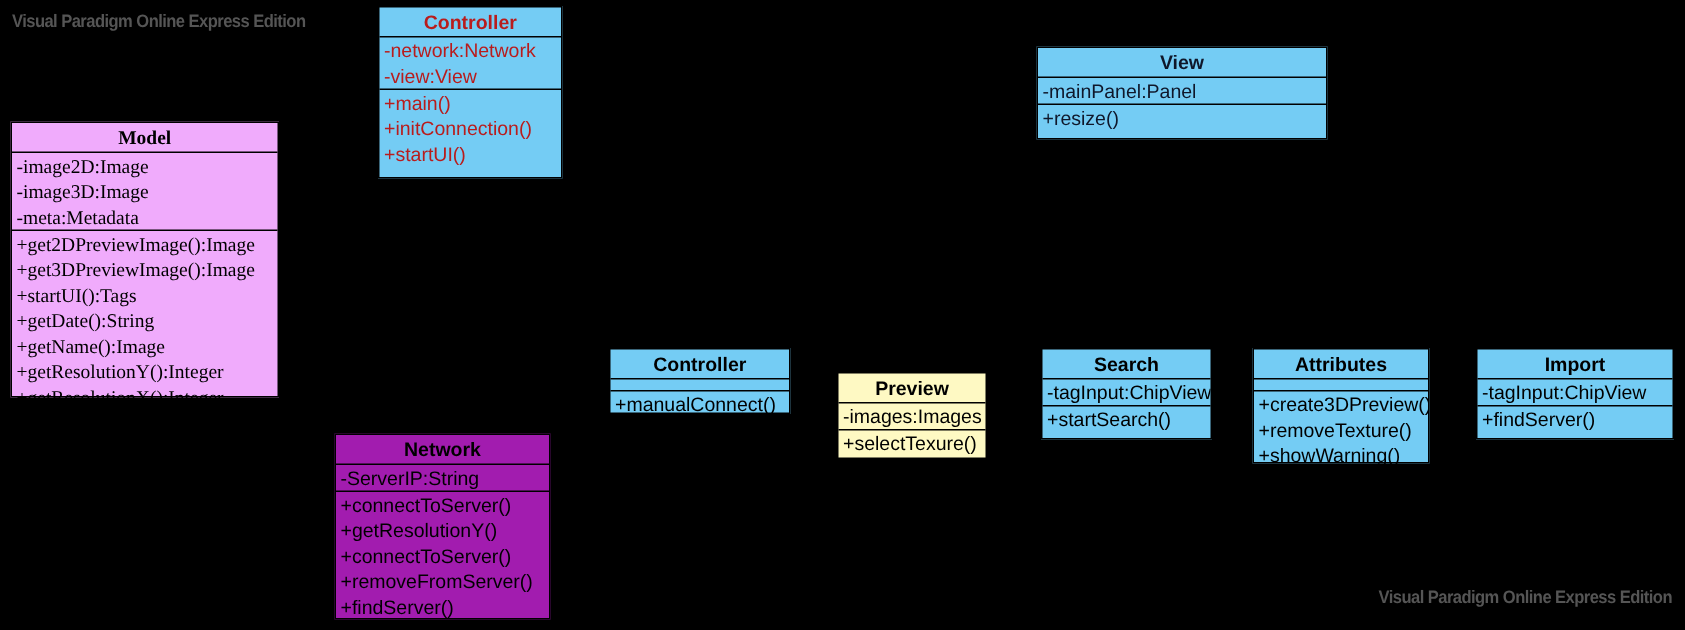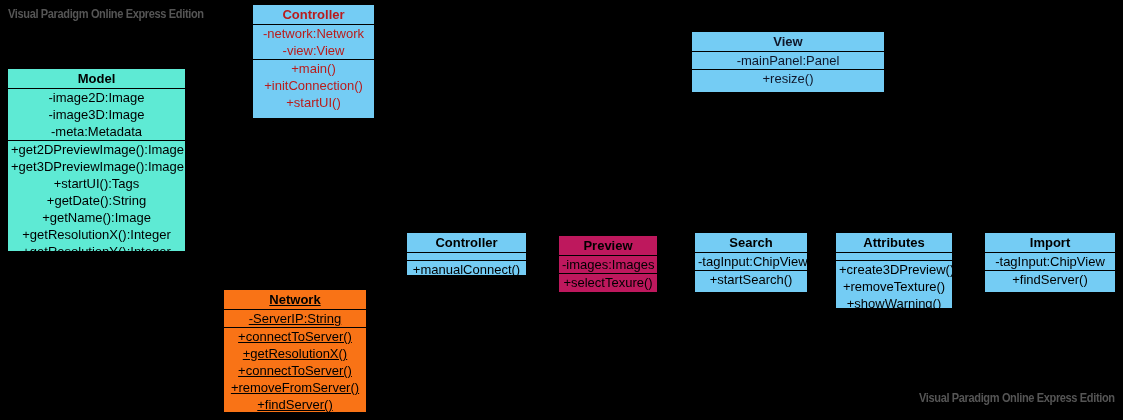--- a/index.html
+++ b/index.html
@@ -53,48 +53,47 @@
     border-bottom: 1px solid #000000;
   }
   .uml-section.last { border-bottom: none; }
   .uml-section.empty-sec { height: 8px; }
   .uml-member {
     font-size: 13px;
     line-height: 17px;
     padding: 0 3px;
     white-space: nowrap;
     overflow: hidden;
-    text-align: center;
   }
 </style>
 </head>
 <body>
 
 <div id="canvas">
 
   <div class="watermark tl" style="left:8px; top:7px;">Visual Paradigm Online Express Edition</div>
 
   <div class="watermark br" style="right:8px; top:391px;">Visual Paradigm Online Express Edition</div>
 
   <div id="classes-layer">
-      <div class="uml-class" style="left: 7px; top: 68px; width: 179px; height: 184px; background: #5eead4; border-color: rgb(0, 0, 0); color: rgb(0, 0, 0);">
+      <div class="uml-class" style="left: 7px; top: 81px; width: 179px; height: 184px; background: #f0abfc; border-color: rgb(0, 0, 0); color: rgb(0, 0, 0); font-family: Liberation Serif, serif;">
         <div class="uml-name">Model</div>
         <div class="uml-section">
           <div class="uml-member">-image2D:Image</div>
           <div class="uml-member">-image3D:Image</div>
           <div class="uml-member">-meta:Metadata</div>
         </div>
         <div class="uml-section last">
           <div class="uml-member">+get2DPreviewImage():Image</div>
           <div class="uml-member">+get3DPreviewImage():Image</div>
           <div class="uml-member">+startUI():Tags</div>
           <div class="uml-member">+getDate():String</div>
           <div class="uml-member">+getName():Image</div>
+          <div class="uml-member">+getResolutionY():Integer</div>
           <div class="uml-member">+getResolutionX():Integer</div>
-          <div class="uml-member">+getResolutionY():Integer</div>
         </div>
       </div>
       <div class="uml-class" style="left: 252px; top: 4px; width: 123px; height: 115px; background: rgb(116, 204, 244); border-color: rgb(0, 0, 0); color: #b91c1c;">
         <div class="uml-name">Controller</div>
         <div class="uml-section">
           <div class="uml-member">-network:Network</div>
           <div class="uml-member">-view:View</div>
         </div>
         <div class="uml-section last">
           <div class="uml-member">+main()</div>
@@ -111,21 +110,21 @@
           <div class="uml-member">+resize()</div>
         </div>
       </div>
       <div class="uml-class" style="left: 406px; top: 232px; width: 121px; height: 44px; background: rgb(116, 204, 244); border-color: rgb(0, 0, 0); color: rgb(0, 0, 0);">
         <div class="uml-name">Controller</div>
         <div class="uml-section empty-sec"></div>
         <div class="uml-section last">
           <div class="uml-member">+manualConnect()</div>
         </div>
       </div>
-      <div class="uml-class" style="left: 558px; top: 235px; width: 100px; height: 58px; background: #be185d; border-color: rgb(0, 0, 0); color: rgb(0, 0, 0);">
+      <div class="uml-class" style="left: 558px; top: 248px; width: 100px; height: 58px; background: #fef9c3; border-color: rgb(0, 0, 0); color: rgb(0, 0, 0);">
         <div class="uml-name">Preview</div>
         <div class="uml-section">
           <div class="uml-member">-images:Images</div>
         </div>
         <div class="uml-section last">
           <div class="uml-member">+selectTexure()</div>
         </div>
       </div>
       <div class="uml-class" style="left: 694px; top: 232px; width: 114px; height: 61px; background: rgb(116, 204, 244); border-color: rgb(0, 0, 0); color: rgb(0, 0, 0);">
         <div class="uml-name">Search</div>
@@ -147,28 +146,28 @@
       </div>
       <div class="uml-class" style="left: 984px; top: 232px; width: 132px; height: 61px; background: rgb(116, 204, 244); border-color: rgb(0, 0, 0); color: rgb(0, 0, 0);">
         <div class="uml-name">Import</div>
         <div class="uml-section">
           <div class="uml-member">-tagInput:ChipView</div>
         </div>
         <div class="uml-section last">
           <div class="uml-member">+findServer()</div>
         </div>
       </div>
-      <div class="uml-class" style="left: 223px; top: 289px; width: 144px; height: 124px; background: #f97316; border-color: rgb(0, 0, 0); color: rgb(0, 0, 0); text-decoration: underline;">
+      <div class="uml-class" style="left: 223px; top: 289px; width: 144px; height: 124px; background: #a21caf; border-color: rgb(0, 0, 0); color: rgb(0, 0, 0);">
         <div class="uml-name">Network</div>
         <div class="uml-section">
           <div class="uml-member">-ServerIP:String</div>
         </div>
         <div class="uml-section last">
           <div class="uml-member">+connectToServer()</div>
-          <div class="uml-member">+getResolutionX()</div>
+          <div class="uml-member">+getResolutionY()</div>
           <div class="uml-member">+connectToServer()</div>
           <div class="uml-member">+removeFromServer()</div>
           <div class="uml-member">+findServer()</div>
         </div>
       </div>
     </div>
 
 </div>
 
 </body></html>

